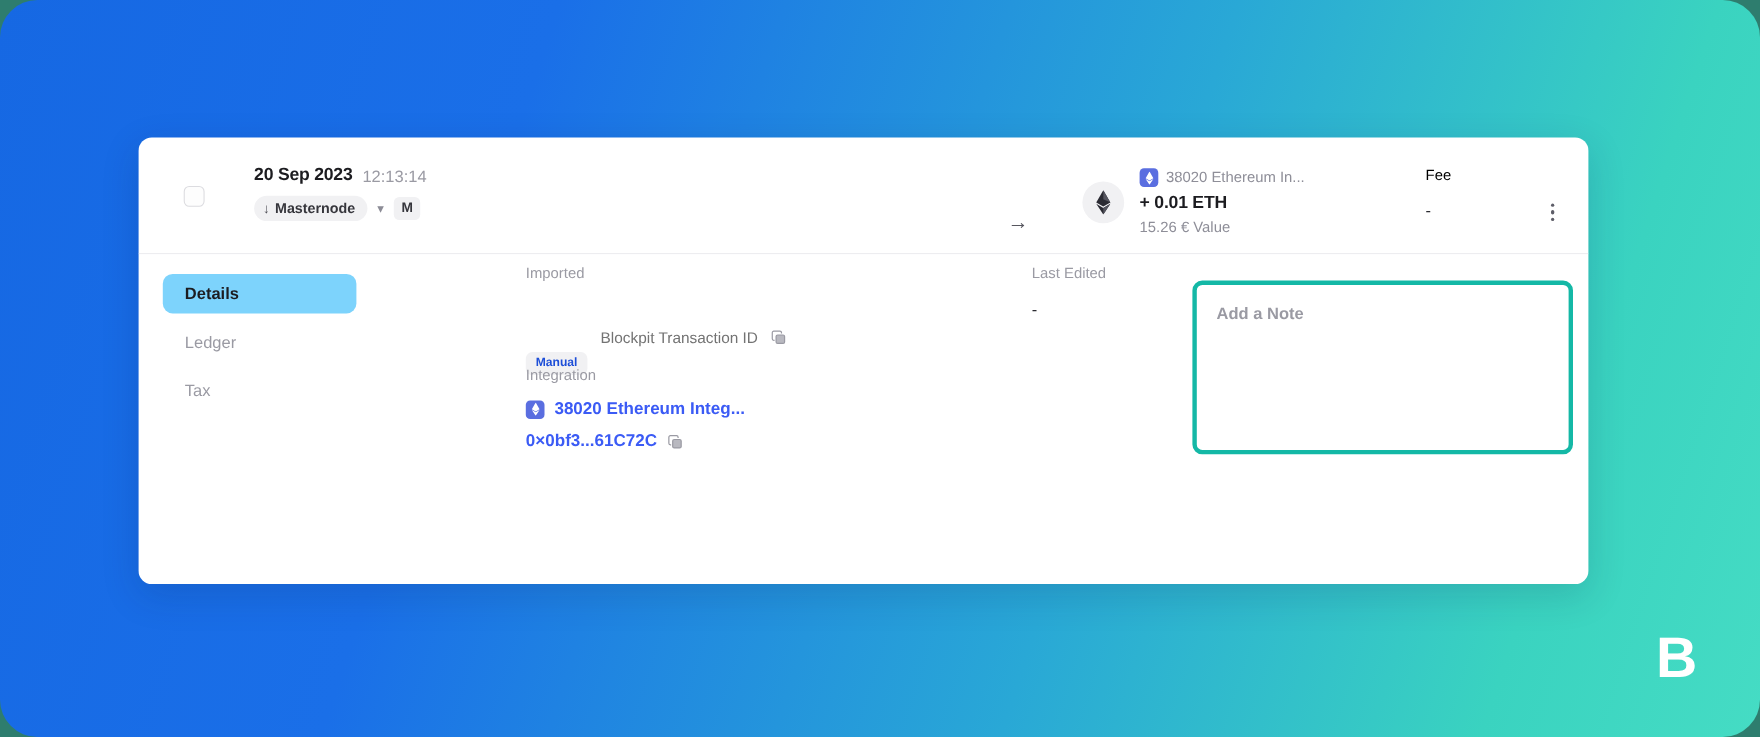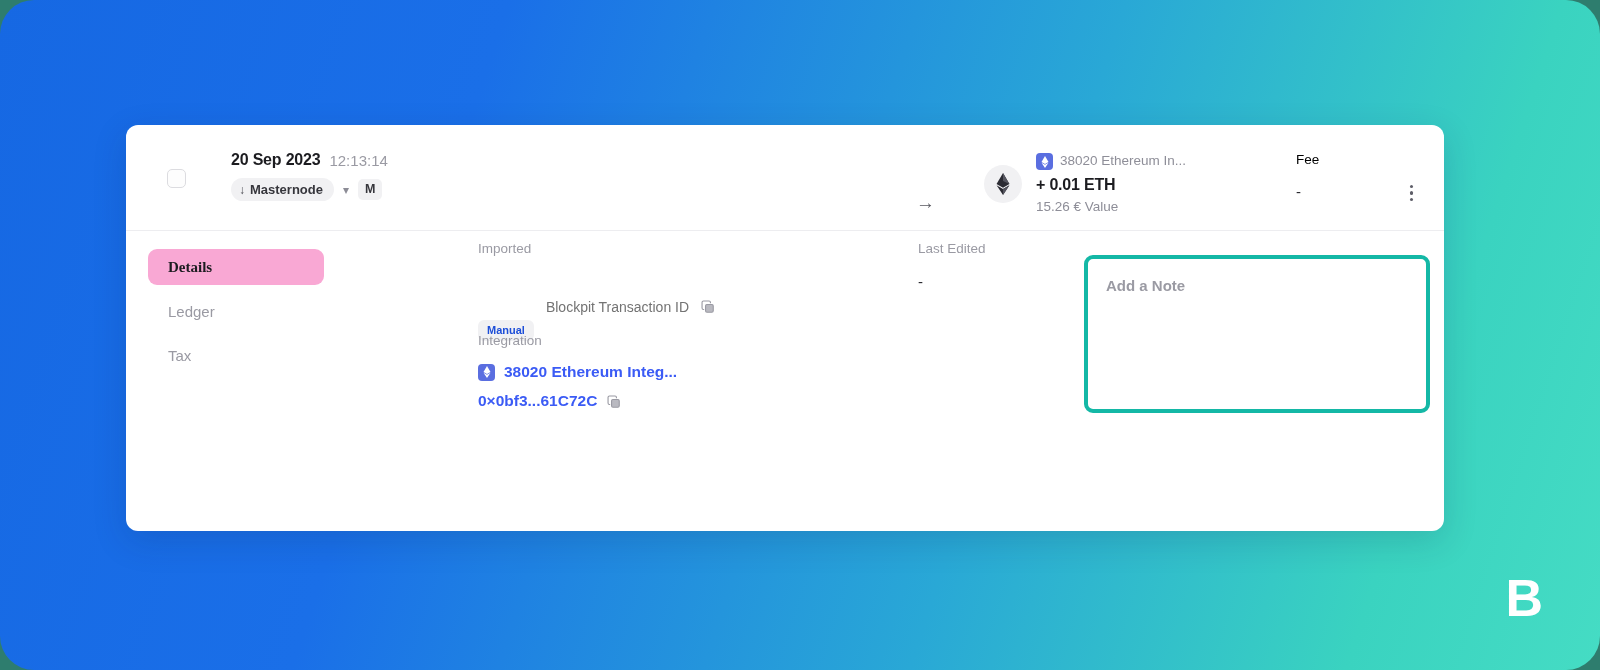--- a/index.html
+++ b/index.html
@@ -158,29 +158,28 @@
   .tab-item {
     height: 36px;
     display: flex; align-items: center;
     padding-left: 20px;
     border-radius: 9px;
     font-size: 15px;
     color: #9a9aa3;
     margin-bottom: 8px;
   }
   .tab-item.active {
-    background: #f9a8d4;
+    background: #7dd3fc;
     color: #1c1c20;
     font-weight: bold;
-    font-family: Liberation Serif, serif;
   }
 
   #field-imported { position: absolute; left: 352px; top: 11px; }
   #field-integration { position: absolute; left: 352px; top: 103px; }
-  #field-lastedited { position: absolute; left: 792px; top: 11px; }
+  #field-lastedited { position: absolute; left: 812px; top: 11px; }
 
   .field-label { font-size: 13.5px; color: #9a9aa3; line-height: 1.1; }
   .field-row { display: flex; align-items: center; gap: 12px; margin-top: 16px; }
   .chip-manual {
     background: #f1f1f3;
     border-radius: 6px;
     padding: 4px 9px;
     font-size: 11px;
     font-weight: bold;
     color: #1d4ed8;

